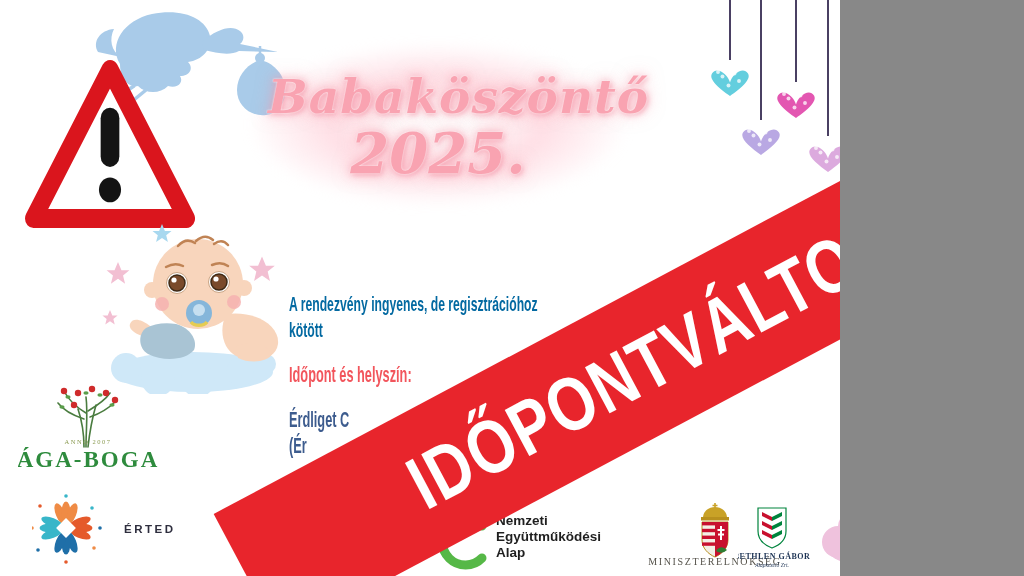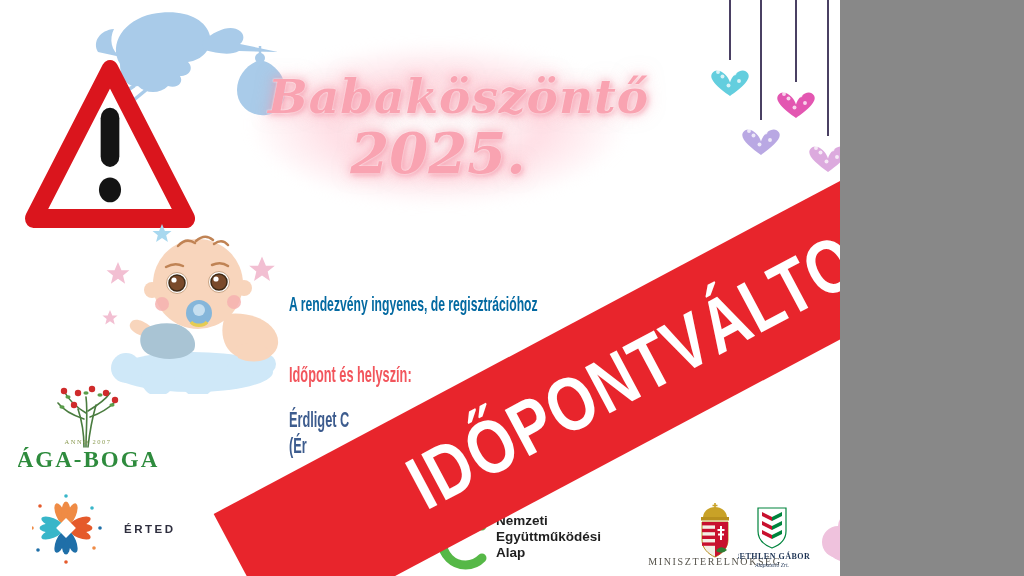--- a/index.html
+++ b/index.html
@@ -179,20 +179,21 @@
     <circle cx="64" cy="82" r="7" fill="#f6b2b0" opacity=".85"></circle>
     <circle cx="136" cy="80" r="7" fill="#f6b2b0" opacity=".85"></circle>
     <circle cx="101" cy="91" r="13" fill="#85b6da"></circle>
     <circle cx="101" cy="88" r="6" fill="#c6dff0"></circle>
     <path d="M93,100 a9,6 0 0 0 16,0" stroke="#e6cc52" stroke-width="3.5" fill="none"></path>
   </svg>
 
 
   <div class="abs note">
     <div><span class="cond">A rendezvény ingyenes, de regisztrációhoz</span></div>
+    <div><span class="cond">kötött</span></div>
   </div>
 
   <div class="abs when">
     <span class="cond">Időpont és helyszín:</span>
   </div>
   <div class="abs sched">
     <div><span class="cond">Érdliget C</span></div>
     <div><span class="cond">(Ér</span></div>
   </div>
 

